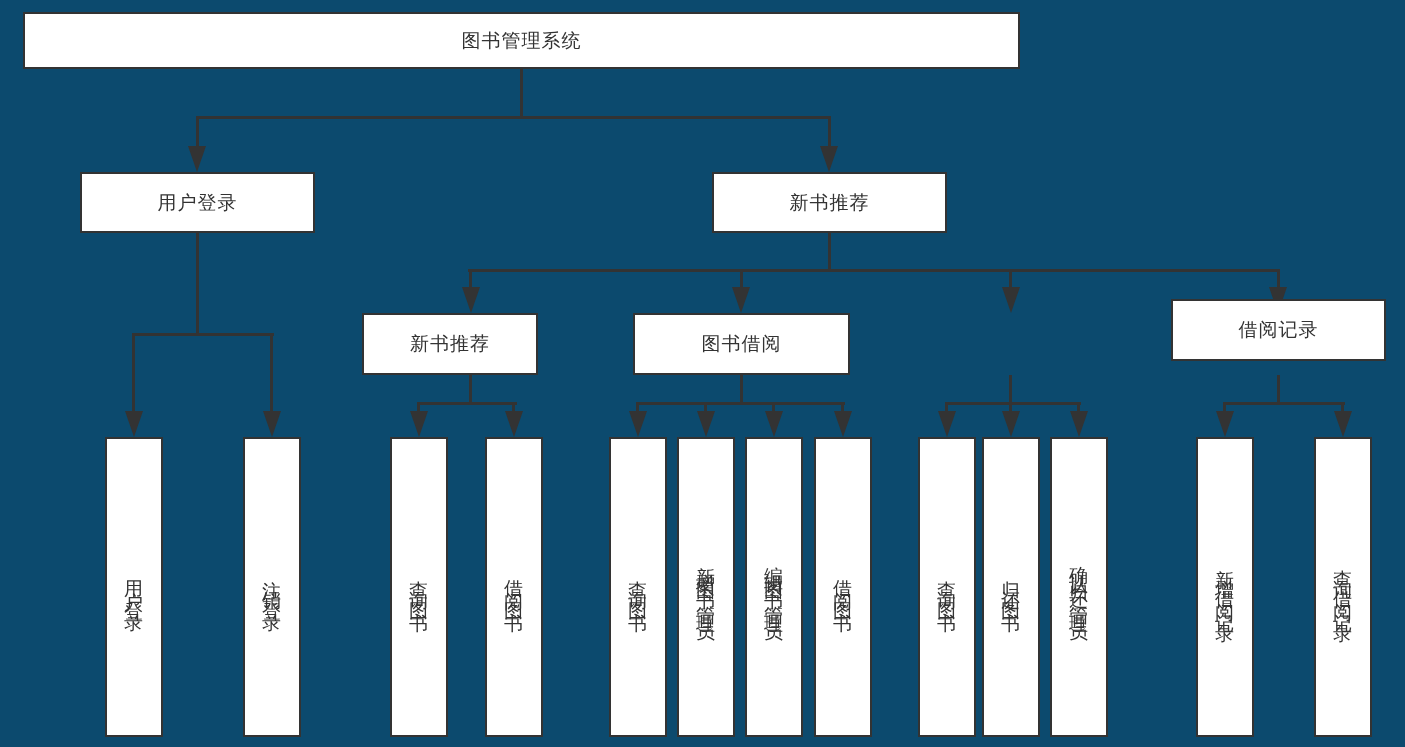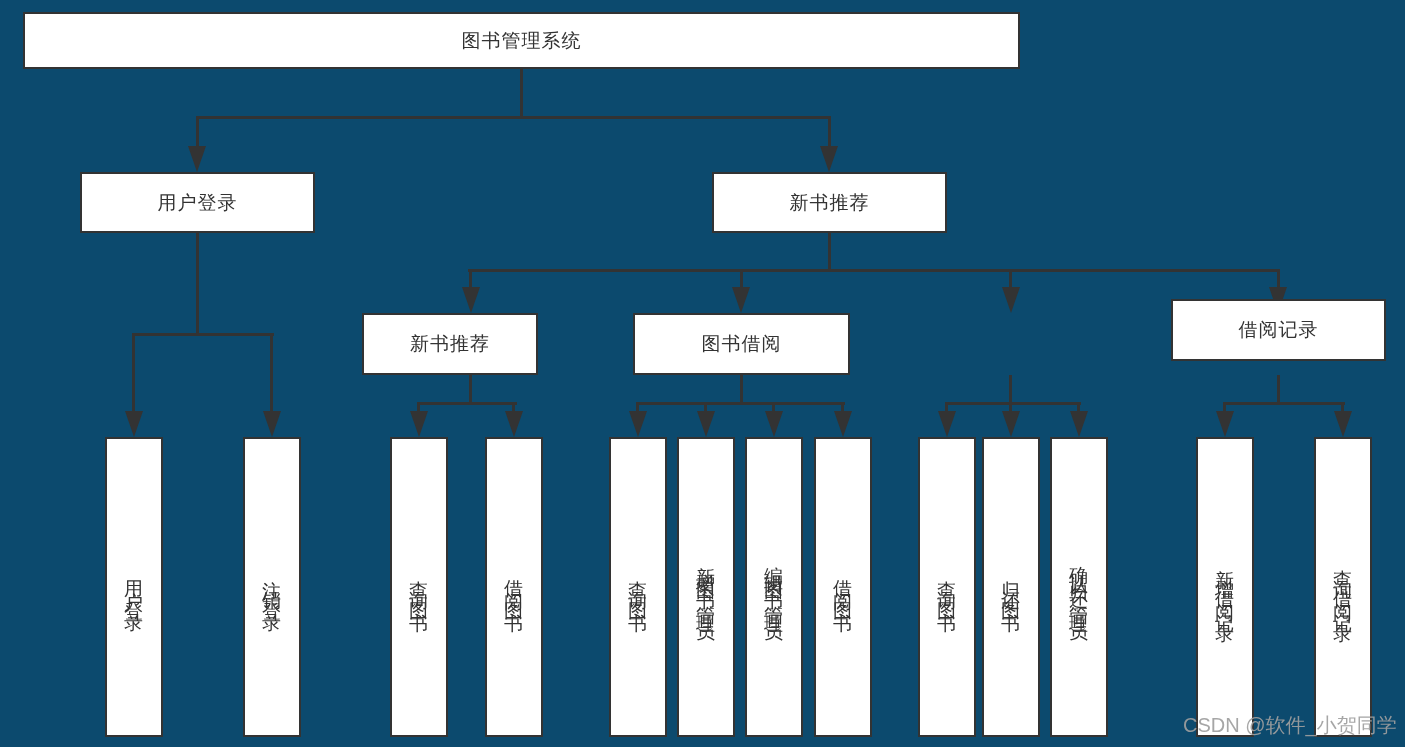--- a/index.html
+++ b/index.html
@@ -173,15 +173,14 @@
     <span>确认归还（管理员）</span>
   </div>
 
   <div class="leaf" style="left:1196px;">
     <span>新增借阅记录</span>
   </div>
   <div class="leaf" style="left:1314px;">
     <span>查询借阅记录</span>
   </div>
 
-  <div class="watermark">CSDN @软件_小贺同学</div>
 
 </div>
 
 </body></html>

